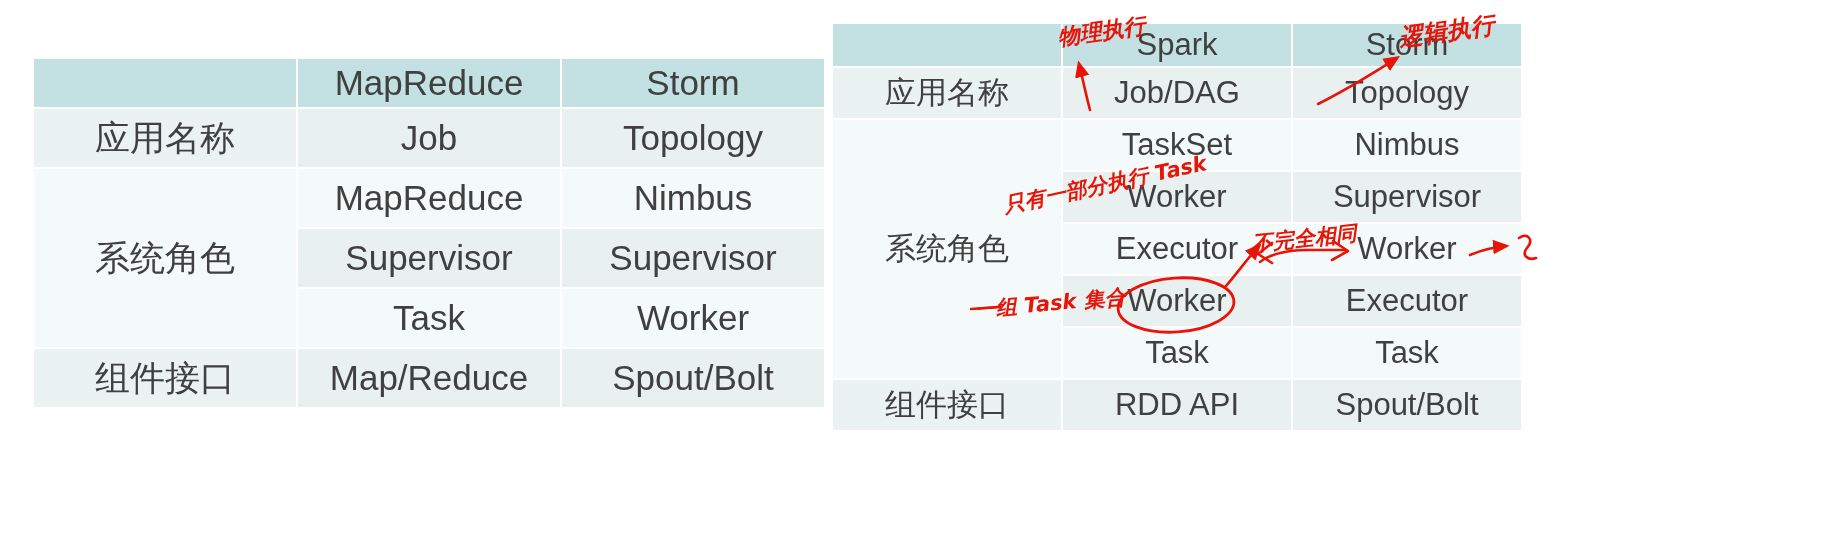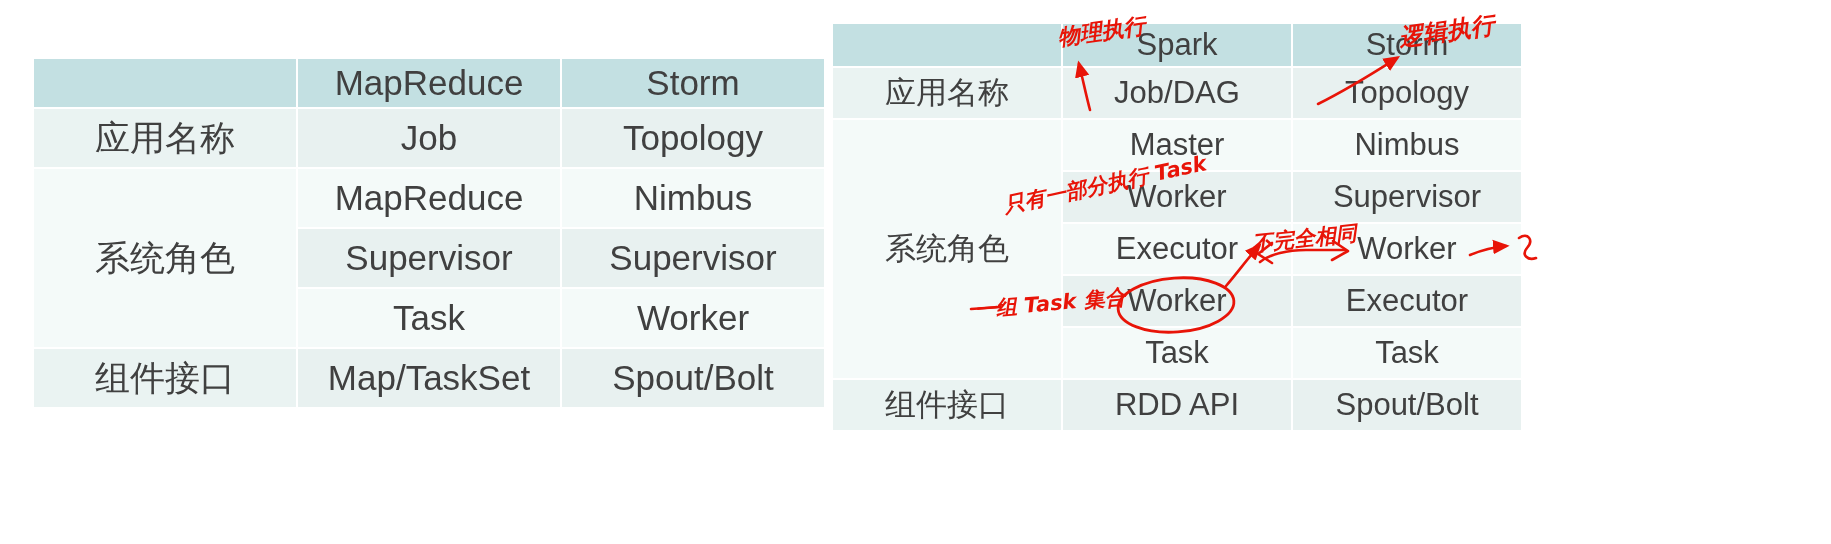--- a/index.html
+++ b/index.html
@@ -123,21 +123,21 @@
       <tr>
         <td class="row-a">Supervisor</td>
         <td class="row-a">Supervisor</td>
       </tr>
       <tr>
         <td class="row-b">Task</td>
         <td class="row-b">Worker</td>
       </tr>
       <tr>
         <td class="label-cell" rowspan="1">组件接口</td>
-        <td class="row-a">Map/TaskSet</td>
+        <td class="row-a">Map/Reduce</td>
         <td class="row-a">Spout/Bolt</td>
       </tr>
     </tbody>
   </table>
 
   <table class="cmp-table" id="right-table">
     <colgroup>
         <col class="c1">
         <col class="c2">
         <col class="c3">
@@ -148,21 +148,21 @@
         <td class="hdr-cell">Spark</td>
         <td class="hdr-cell">Storm</td>
       </tr>
       <tr>
         <td class="label-cell" rowspan="1">应用名称</td>
         <td class="row-a">Job/DAG</td>
         <td class="row-a">Topology</td>
       </tr>
       <tr>
         <td class="label-cell-b" rowspan="5">系统角色</td>
-        <td class="row-b">Master</td>
+        <td class="row-b">TaskSet</td>
         <td class="row-b">Nimbus</td>
       </tr>
       <tr>
         <td class="row-a">Worker</td>
         <td class="row-a">Supervisor</td>
       </tr>
       <tr>
         <td class="row-b blue-text">Executor</td>
         <td class="row-b blue-text">Worker</td>
       </tr>

